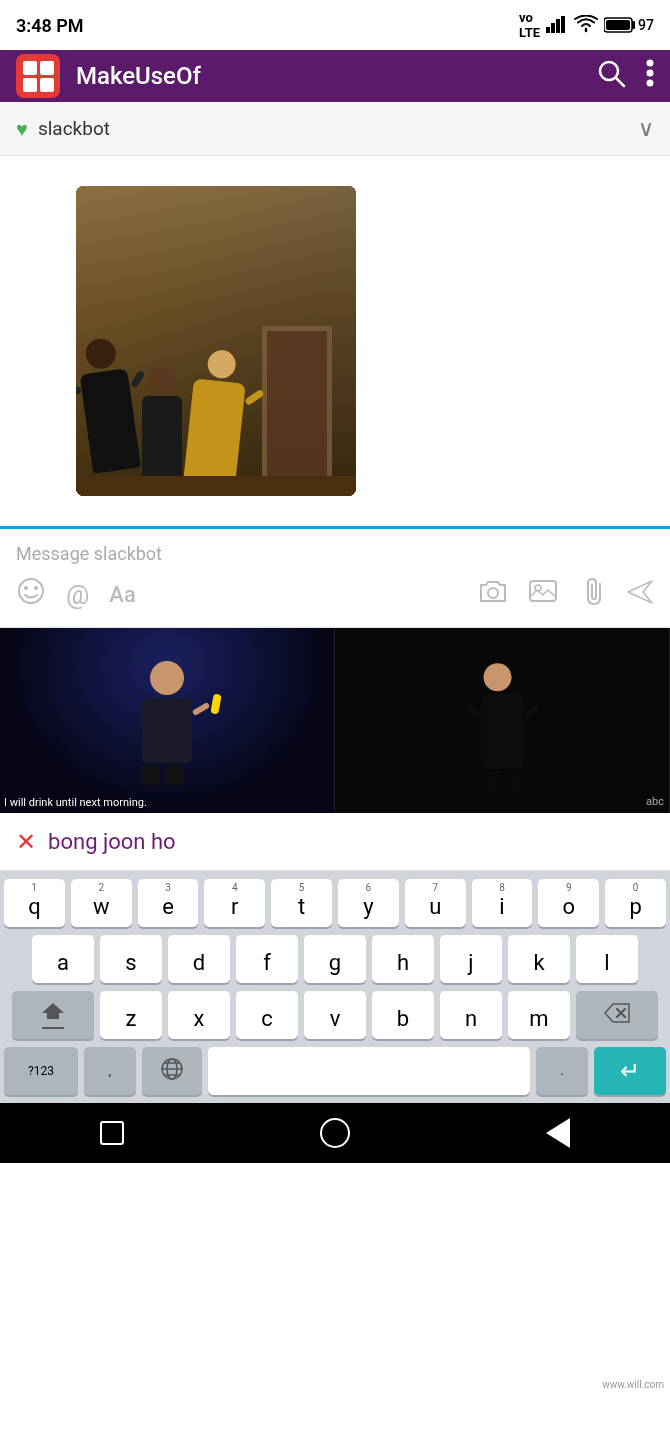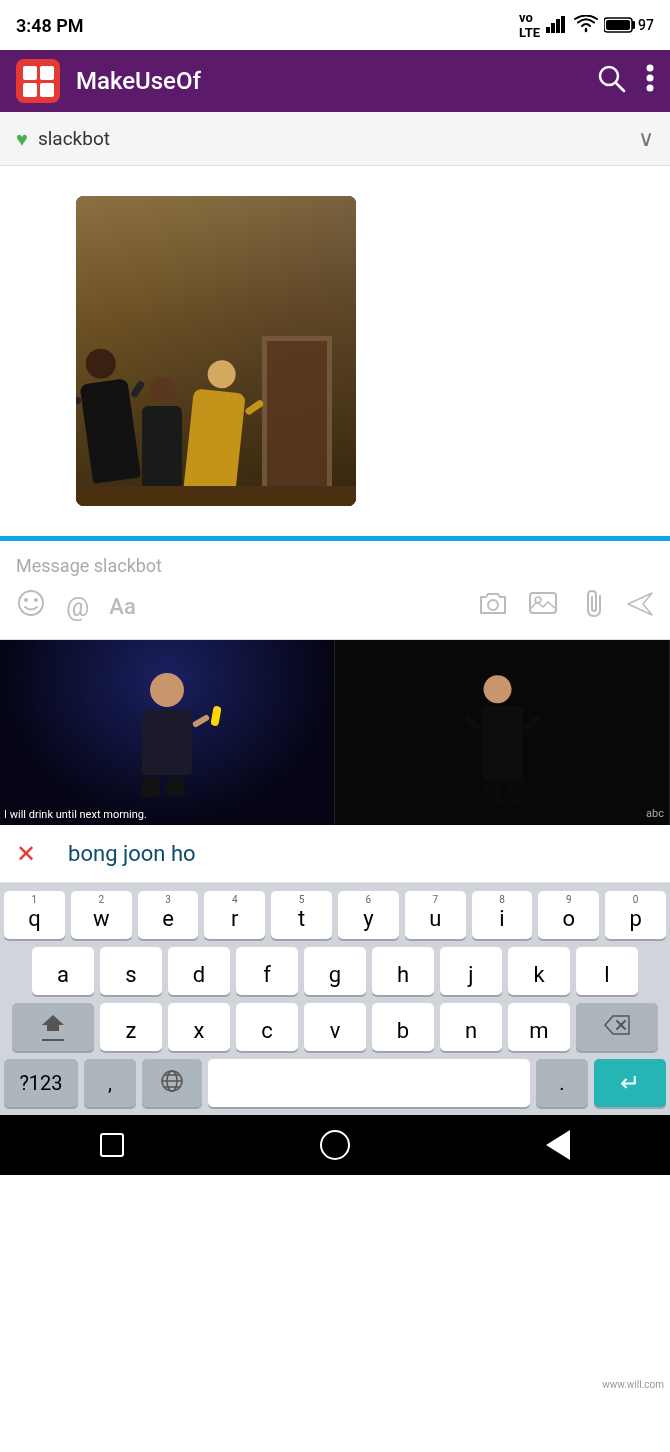--- a/index.html
+++ b/index.html
@@ -34,21 +34,21 @@
       gap: 6px;
     }
     .status-icons span {
       font-size: 14px;
       color: #000;
     }
 
     
     .app-bar {
       width: 100%;
-      height: 62px;
+      height: 52px;
       background: #5c1a6b;
       display: flex;
       align-items: center;
       padding: 0 16px;
       gap: 16px;
     }
     .app-logo {
       width: 44px;
       height: 44px;
       background: #e53935;
@@ -148,21 +148,21 @@
       color: #00e5ff;
       font-style: italic;
       text-shadow: 3px 3px 0 #0097a7, -1px -1px 0 #006064;
       letter-spacing: 1px;
     }
 
     
     .message-input-area {
       width: 100%;
       padding: 14px 16px;
-      border-top: 5px solid #0ea5e9;
+      border-top: 3px solid #0ea5e9;
       border-bottom: 1px solid #e0e0e0;
     }
     .message-placeholder {
       font-size: 18px;
       color: #aaa;
       margin-bottom: 12px;
     }
     .message-toolbar {
       display: flex;
       align-items: center;
@@ -216,22 +216,21 @@
       border-bottom: 1px solid #e0e0e0;
       gap: 12px;
     }
     .close-icon {
       color: #e53935;
       font-size: 24px;
       cursor: pointer;
     }
     .search-query-text {
       font-size: 22px;
-      color: #0c4a6e;
-      margin-left: 20px;
+      color: #701a75;
     }
 
     
     .keyboard {
       width: 100%;
       background: #d1d5db;
       padding: 8px 4px 4px;
     }
     .keyboard-row {
       display: flex;
@@ -276,21 +275,21 @@
       background: #fff;
       flex: 4;
       max-width: 280px;
     }
     .key-special {
       background: #adb5bd;
       flex: 1.2;
       max-width: 74px;
     }
     .key-special .key-letter {
-      font-size: 20px;
+      font-size: 12px;
       margin-top: 0;
       color: #000;
     }
     .key-enter {
       background: #26c6c6;
       min-width: 64px;
       max-width: 72px;
     }
     .key-enter .key-letter {
       color: #fff;

